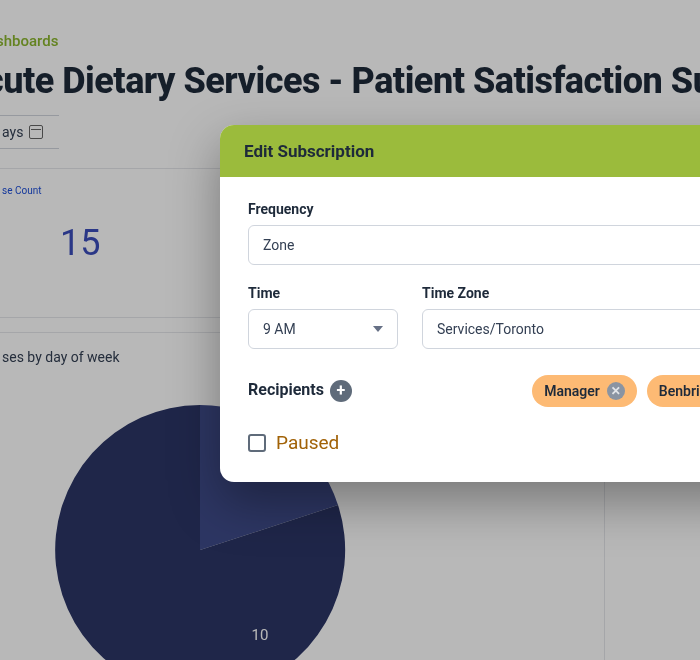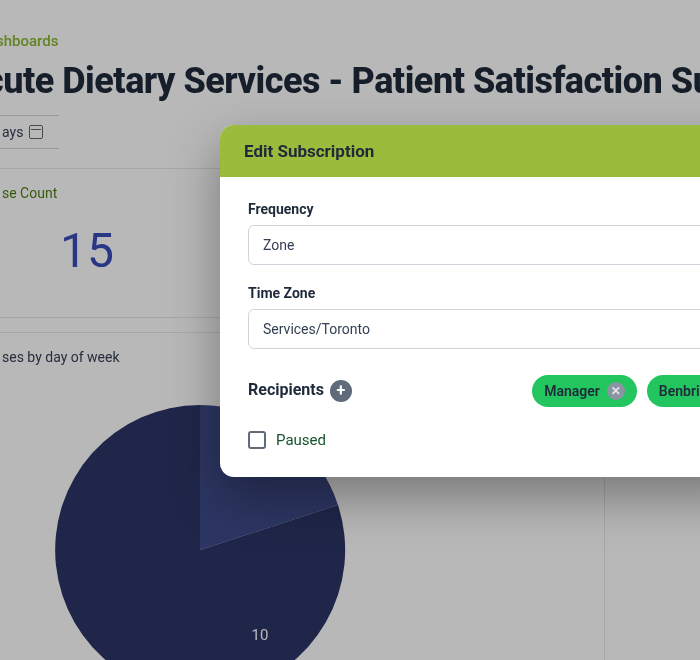--- a/index.html
+++ b/index.html
@@ -32,24 +32,24 @@
     }
     .toolbar-item:first-child { border-radius: 4px 0 0 4px; border-right: none; }
     .toolbar-item .cal-icon { width: 14px; height: 14px; border: 1px solid #666; border-radius: 2px; position: relative; }
     .toolbar-item .cal-icon::before { content: ''; position: absolute; top: 3px; left: 1px; right: 1px; height: 1px; background: #666; }
 
     .card-left {
       position: absolute; top: 168px; left: -15px; width: 250px; height: 150px;
       background: #fff; border: 1px solid #e5e7eb; border-radius: 6px;
       padding: 16px;
     }
-    .card-left .label { font-size: 14px; color: #4d7c0f; }
+    .card-left .label { font-size: 10px; color: #1d4ed8; }
     .big-number {
       position: absolute; top: 222px; left: 60px;
-      font-size: 48px; color: #3b4dbb; font-weight: 400;
+      font-size: 36px; color: #3b4dbb; font-weight: 400;
     }
 
     .card-pie {
       position: absolute; top: 332px; left: -15px; width: 620px; height: 380px;
       background: #fff; border: 1px solid #e5e7eb; border-radius: 6px;
       padding: 16px;
     }
     .card-pie .label { font-size: 14px; color: #344054; }
     .pie-svg { position: absolute; top: 390px; left: 40px; }
 
@@ -86,34 +86,34 @@
       display: flex; align-items: center; gap: 12px; margin-top: 26px;
     }
     .recipients-title { font-size: 16px; font-weight: 700; color: #1e2a3a; }
     .add-circle {
       width: 22px; height: 22px; border-radius: 50%; background: #5f6b7a;
       display: inline-flex; align-items: center; justify-content: center;
       color: #fff; font-size: 16px; font-weight: 700; line-height: 1;
     }
     .chips { display: flex; gap: 10px; margin-left: auto; }
     .chip {
-      background: #22c55e; border-radius: 18px; padding: 7px 12px;
+      background: #fdba74; border-radius: 18px; padding: 7px 12px;
       font-size: 14px; color: #1e2a3a; font-weight: 600;
       display: flex; align-items: center; gap: 7px;
     }
     .chip-x {
       width: 18px; height: 18px; border-radius: 50%; background: #8a94a2;
       display: inline-flex; align-items: center; justify-content: center;
       color: #e3e6ea; font-size: 12px; font-weight: 700;
     }
     .paused-row { display: flex; align-items: center; gap: 10px; margin-top: 24px; }
     .checkbox {
       width: 18px; height: 18px; border: 2px solid #5f6b7a; border-radius: 3px; background: #fff;
     }
-    .paused-label { font-size: 15px; color: #14532d; }
+    .paused-label { font-size: 19px; color: #a16207; }
   </style>
 </head>
 <body>
 
 <div class="background">
   <div class="breadcrumb">shboards</div>
   <div class="page-title">cute Dietary Services - Patient Satisfaction Survey M</div>
 
   <div class="toolbar">
     <div class="toolbar-item">
@@ -146,20 +146,27 @@
 <div class="modal">
   <div class="modal-header">Edit Subscription</div>
   <div class="modal-body">
 
     <div class="form-label">Frequency</div>
     <div class="form-field">
       <span>Zone</span>
     </div>
 
     <div class="row">
+      <div class="col-time">
+        <div class="form-label">Time</div>
+        <div class="form-field">
+          <span>9 AM</span>
+          <span class="chevron-down"></span>
+        </div>
+      </div>
       <div class="col-tz">
         <div class="form-label">Time Zone</div>
         <div class="form-field">
           <span>Services/Toronto</span>
         </div>
       </div>
     </div>
 
     <div class="recipients-row">
       <div style="display:flex;flex-direction:row;gap:6px">

